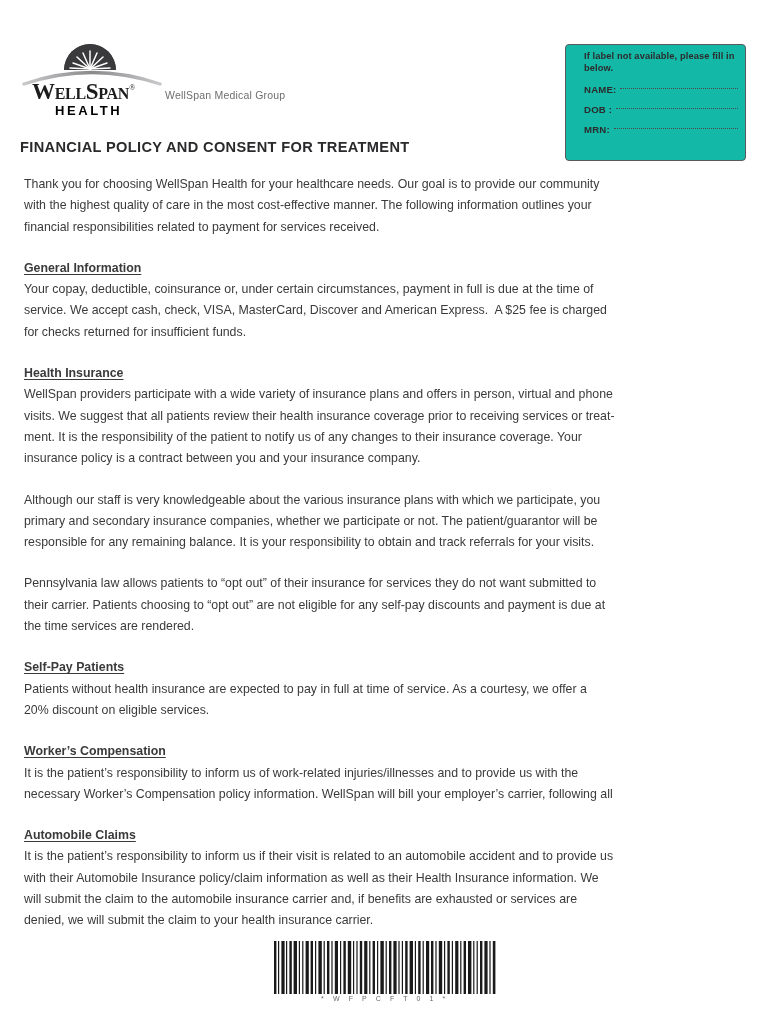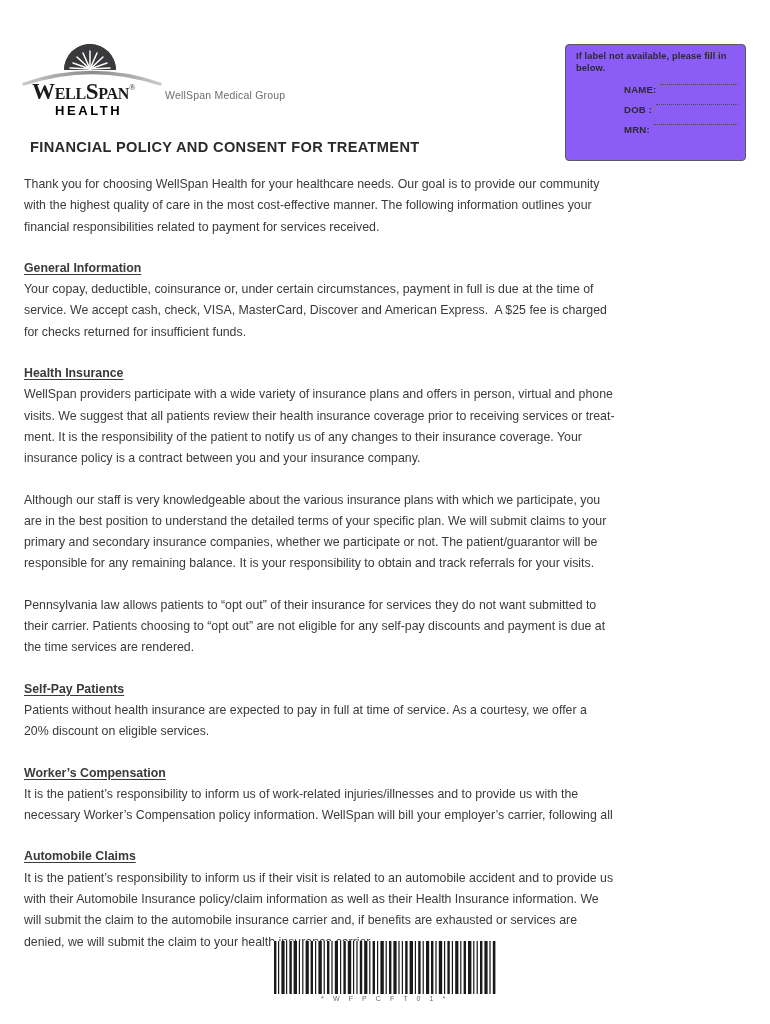--- a/index.html
+++ b/index.html
@@ -93,54 +93,53 @@
     left: 165px;
     top: 89px;
     font-size: 10.5px;
     color: #6e6e70;
     letter-spacing: 0.2px;
     white-space: nowrap;
   }
 
   .doc-title {
     position: absolute;
-    left: 30px;
+    left: 20px;
     top: 139px;
     font-size: 14.6px;
     font-weight: bold;
     letter-spacing: 0.35px;
     color: #2a2a2c;
     white-space: nowrap;
   }
 
   
   .label-box {
     position: absolute;
     left: 565px;
     top: 44px;
     width: 181px;
     height: 117px;
     border: 1.1px solid #5a5a5c;
     border-radius: 4px;
     box-sizing: border-box;
-    padding: 6px 7px 0 10px;
-    background: #8b5cf6;
+    padding: 6px 7px 0 18px;
+    background: #14b8a6;
   }
   .label-box-title {
     font-size: 9.3px;
     font-weight: bold;
     color: #2b2b2d;
     line-height: 1.28;
     letter-spacing: 0.1px;
   }
   .label-field {
     display: flex;
-    align-items: flex-start;
+    align-items: center;
     margin-top: 9px;
-    margin-left: 48px;
   }
   .label-field-name {
     font-size: 9.6px;
     font-weight: bold;
     color: #2b2b2d;
     letter-spacing: 0.2px;
     white-space: nowrap;
     flex: 0 0 auto;
   }
   .label-field-line {
@@ -303,21 +302,20 @@
       <p class="section-body">
         <span class="ln">WellSpan providers participate with a wide variety of insurance plans and offers in person, virtual and phone</span>
         <span class="ln">visits. We suggest that all patients review their health insurance coverage prior to receiving services or treat-</span>
         <span class="ln">ment. It is the responsibility of the patient to notify us of any changes to their insurance coverage. Your</span>
         <span class="ln">insurance policy is a contract between you and your insurance company.</span>
       </p>
     </div>
 
     <p class="para">
       <span class="ln">Although our staff is very knowledgeable about the various insurance plans with which we participate, you</span>
-      <span class="ln">are in the best position to understand the detailed terms of your specific plan. We will submit claims to your</span>
       <span class="ln">primary and secondary insurance companies, whether we participate or not. The patient/guarantor will be</span>
       <span class="ln">responsible for any remaining balance. It is your responsibility to obtain and track referrals for your visits.</span>
     </p>
 
     <p class="para">
       <span class="ln">Pennsylvania law allows patients to “opt out” of their insurance for services they do not want submitted to</span>
       <span class="ln">their carrier. Patients choosing to “opt out” are not eligible for any self-pay discounts and payment is due at</span>
       <span class="ln">the time services are rendered.</span>
     </p>
 

